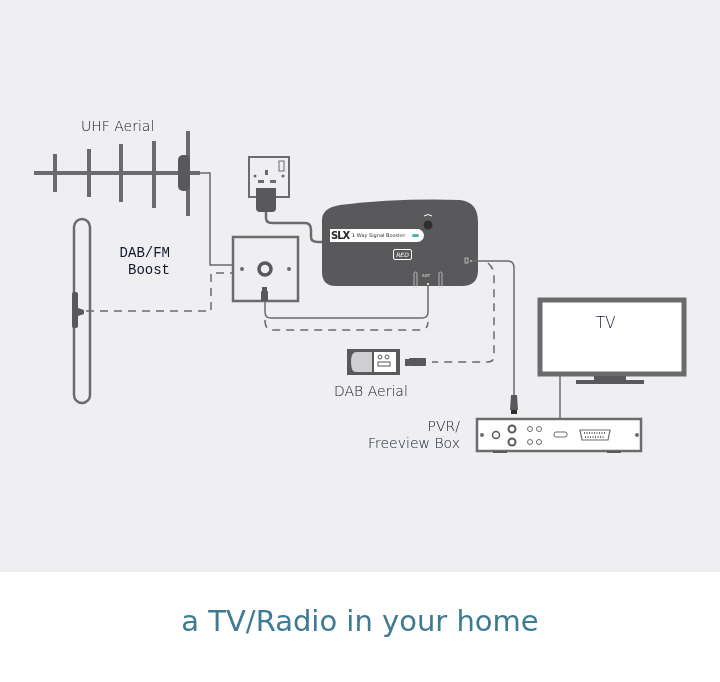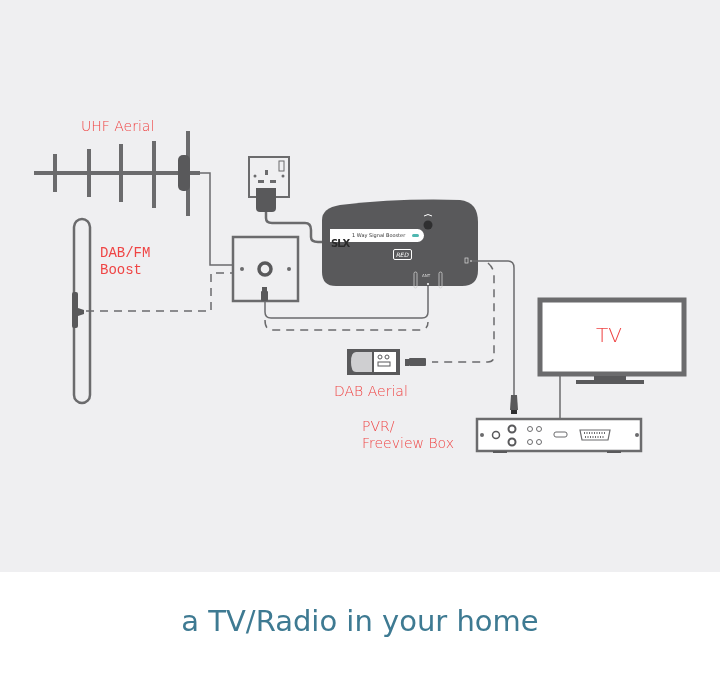--- a/index.html
+++ b/index.html
@@ -7,38 +7,38 @@
       width: 720px; height: 682px; position: relative; overflow: hidden;
       background: #ffffff;
       font-family: "Liberation Sans", "DejaVu Sans", sans-serif;
     }
     .diagram-area {
       position: absolute; left: 0; top: 0; width: 720px; height: 572px;
       background: #efeff1;
     }
     svg.diagram { position: absolute; left: 0; top: 0; }
     .lbl {
-      position: absolute; color: #ef4444; font-size: 14px; line-height: 17px;
-      font-family: "DejaVu Sans", sans-serif; text-align: left; white-space: nowrap;
+      position: absolute; color: #0f172a; font-size: 14px; line-height: 17px;
+      font-family: "DejaVu Sans", sans-serif; text-align: right; white-space: nowrap;
       font-weight: 300;
     }
     .caption {
       position: absolute; left: 0; top: 600px; width: 720px; text-align: center;
       color: #3e7a92; font-family: "DejaVu Sans", sans-serif;
       font-size: 29px; line-height: 42px; font-weight: 500;
     }
     .caption span { display: block; }
     .booster-label {
       position: absolute; left: 330px; top: 229px; width: 94px; height: 13px;
       background: #ffffff; border-radius: 0 7px 7px 0;
       font-size: 5px; line-height: 13px; color: #333;
       font-family: "DejaVu Sans", sans-serif;
     }
     .booster-label .brand {
-      position: absolute; left: 1px; top: 8px; font-weight: bold; font-size: 10px;
+      position: absolute; left: 1px; top: 0; font-weight: bold; font-size: 10px;
       font-family: "DejaVu Sans", sans-serif; letter-spacing: -1px; color: #2a2a2a;
     }
     .booster-label .model { position: absolute; left: 22px; top: 0; font-size: 5px; }
     .booster-label .led { position: absolute; left: 82px; top: 5px; width: 7px; height: 3px; background: #4fb7b0; border-radius: 2px; }
     .red-badge {
       position: absolute; left: 393px; top: 249px; width: 17px; height: 9px;
       border: 1px solid #ffffff; border-radius: 2px; color: #fff;
       font-size: 6px; line-height: 9px; font-style: italic; text-align: center;
       font-family: "DejaVu Sans", sans-serif;
     }
@@ -168,17 +168,17 @@
 <div class="lbl" style="left:81px; top:118px;">UHF Aerial</div>
 <div class="lbl" style="left:100px; top:245px; width:70px;font-family:Liberation Mono, monospace;">
   <div>DAB/FM</div>
   <div>Boost</div>
 </div>
 <div class="lbl" style="left:334px; top:383px;">DAB Aerial</div>
 <div class="lbl" style="left:362px; top:418px; width:98px;">
   <div>PVR/</div>
   <div>Freeview Box</div>
 </div>
-<div class="lbl" style="left:596px; top:327px; font-size:20px;">TV</div>
+<div class="lbl" style="left:596px; top:315px; font-size:15px;">TV</div>
 
 <div class="caption">
   <span>a TV/Radio in your home</span>
 </div>
 
 </body></html>

